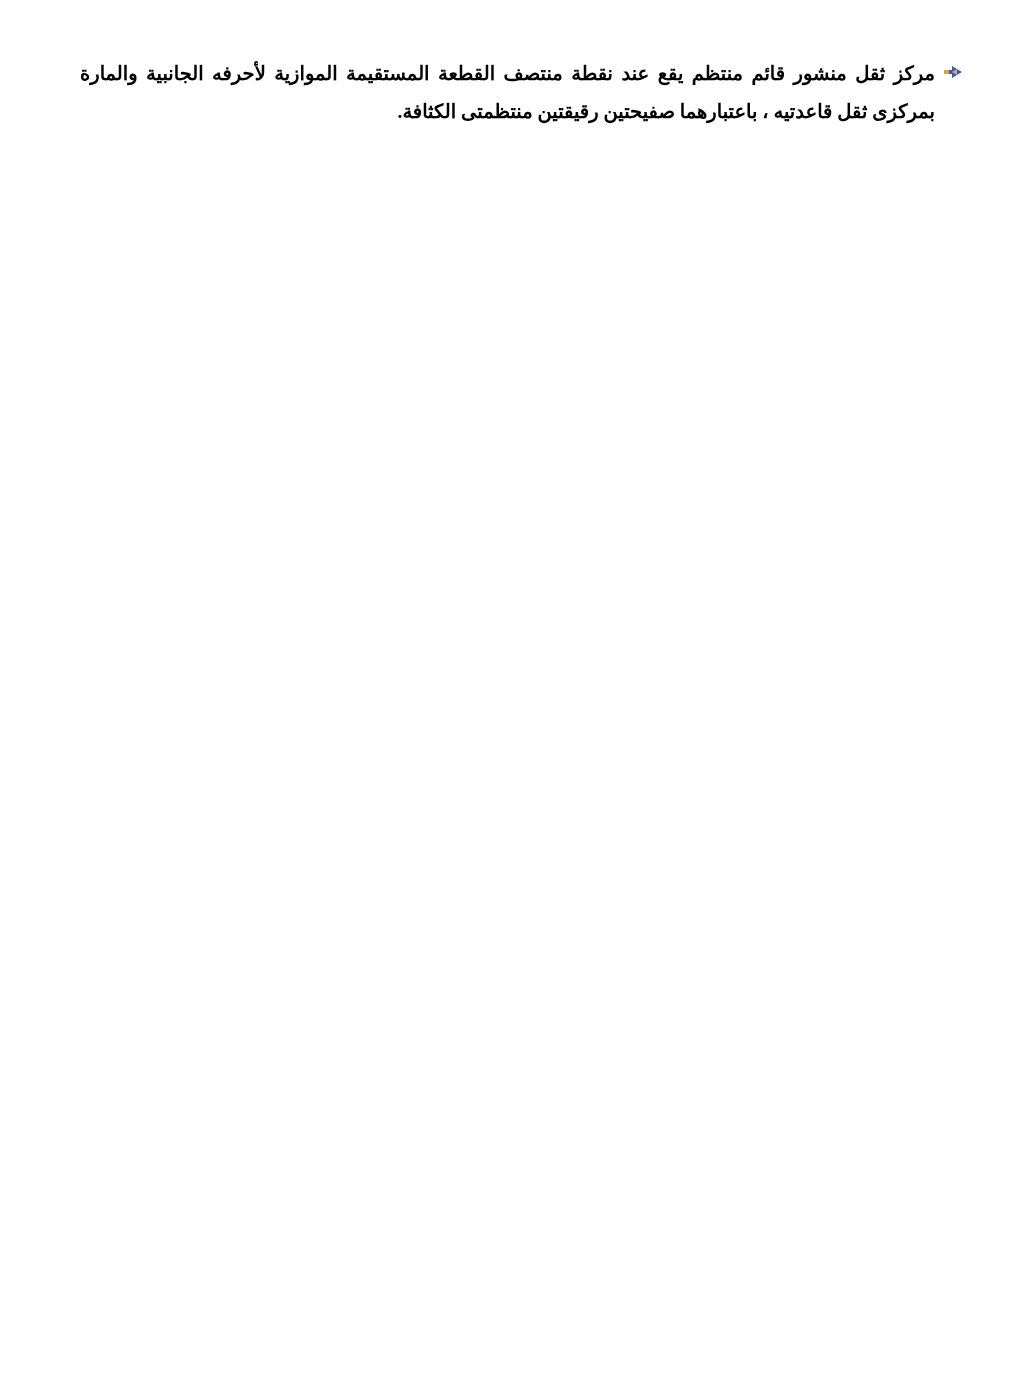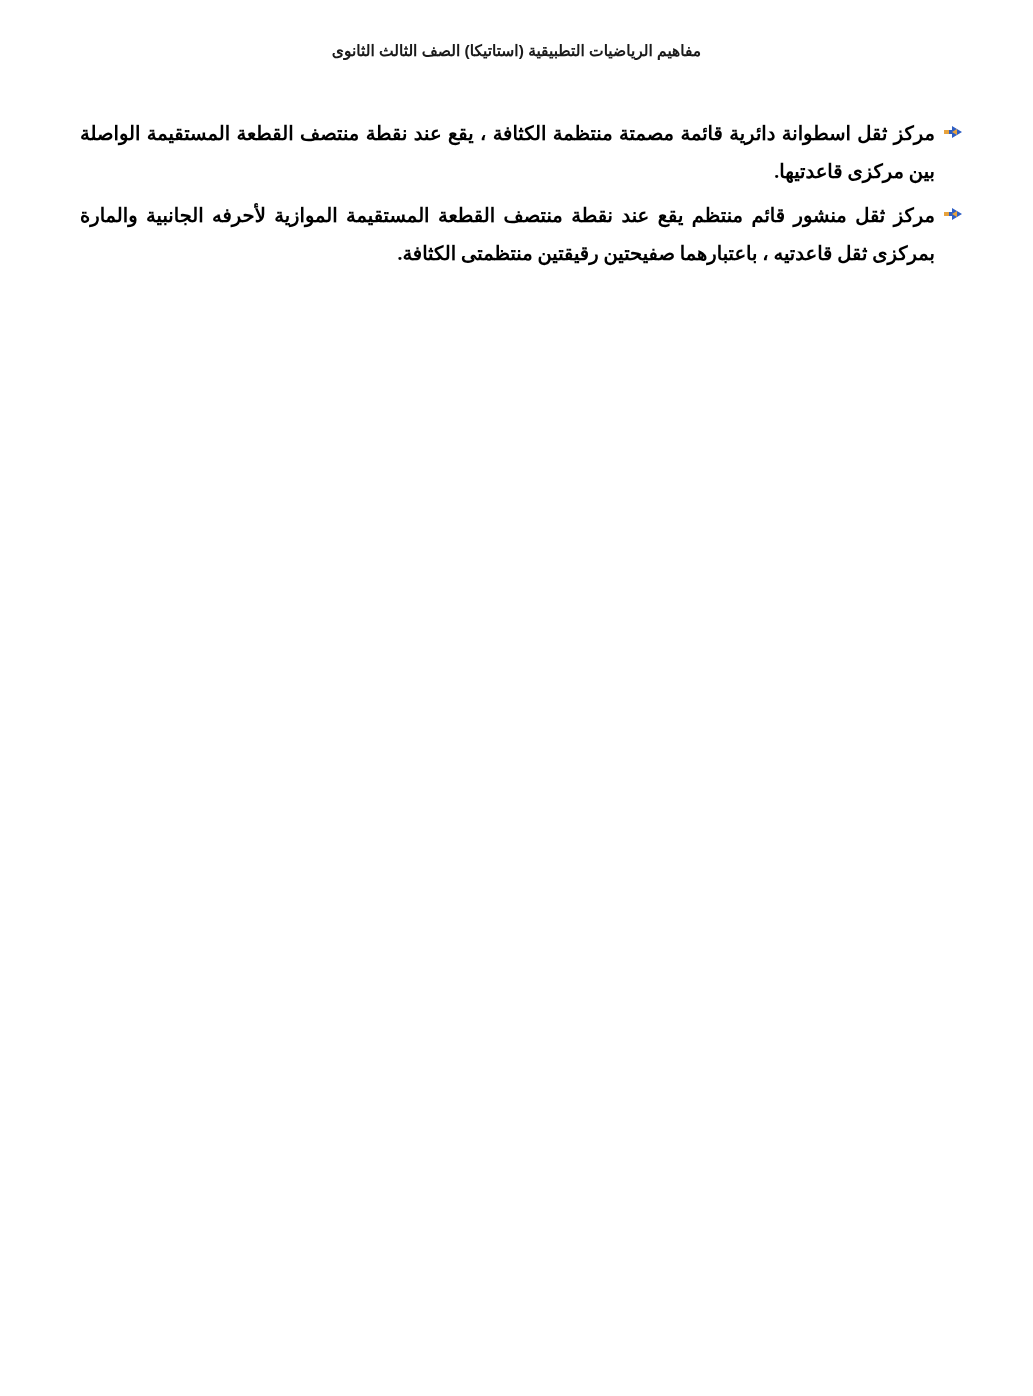--- a/index.html
+++ b/index.html
@@ -66,34 +66,23 @@
     text-align-last: right;
     color: #000000;
     direction: rtl;
   }
 </style>
 </head>
 <body>
 
 <div class="page">
 
-  <div class="doc-header">مفاهيم الرياضيات التطبيقية (استاتيكا) الصف الثالث الثانوى</div>
 
   <div class="content">
 
-    <div class="bullet-item">
-      <span class="bullet-icon">
-        <svg width="20" height="16" viewBox="0 0 20 16" xmlns="http://www.w3.org/2000/svg">
-          <polygon points="19,8 9,2 9,6 1,6 1,10 9,10 9,14" fill="#2f5fc4"></polygon>
-          <polygon points="9,8 14,5 14,11" fill="#e8a33d"></polygon>
-          <rect x="1" y="6" width="5" height="4" fill="#e8a33d"></rect>
-        </svg>
-      </span>
-      <span class="bullet-text">مركز ثقل اسطوانة دائرية قائمة مصمتة منتظمة الكثافة ، يقع عند نقطة منتصف القطعة المستقيمة الواصلة بين مركزى قاعدتيها.</span>
-    </div>
 
     <div class="bullet-item">
       <span class="bullet-icon">
         <svg width="20" height="16" viewBox="0 0 20 16" xmlns="http://www.w3.org/2000/svg">
           <polygon points="19,8 9,2 9,6 1,6 1,10 9,10 9,14" fill="#2f5fc4"></polygon>
           <polygon points="9,8 14,5 14,11" fill="#e8a33d"></polygon>
           <rect x="1" y="6" width="5" height="4" fill="#e8a33d"></rect>
         </svg>
       </span>
       <span class="bullet-text">مركز ثقل منشور قائم منتظم يقع عند نقطة منتصف القطعة المستقيمة الموازية لأحرفه الجانبية والمارة بمركزى ثقل قاعدتيه ، باعتبارهما صفيحتين رقيقتين منتظمتى الكثافة.</span>

